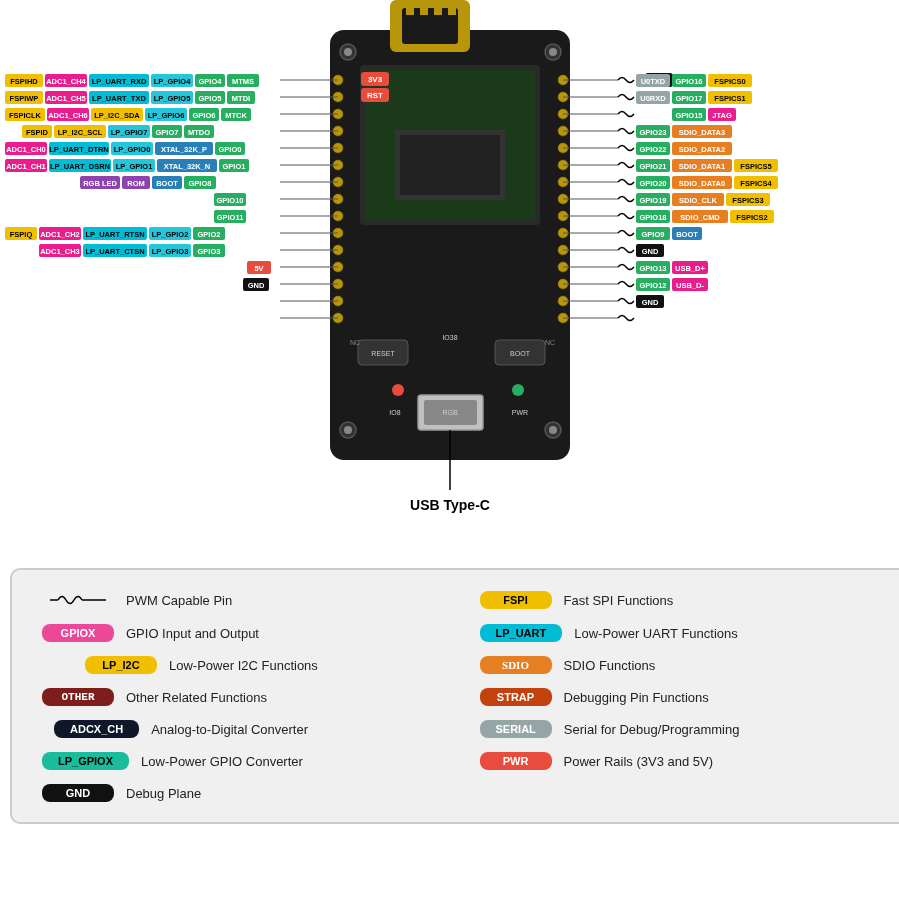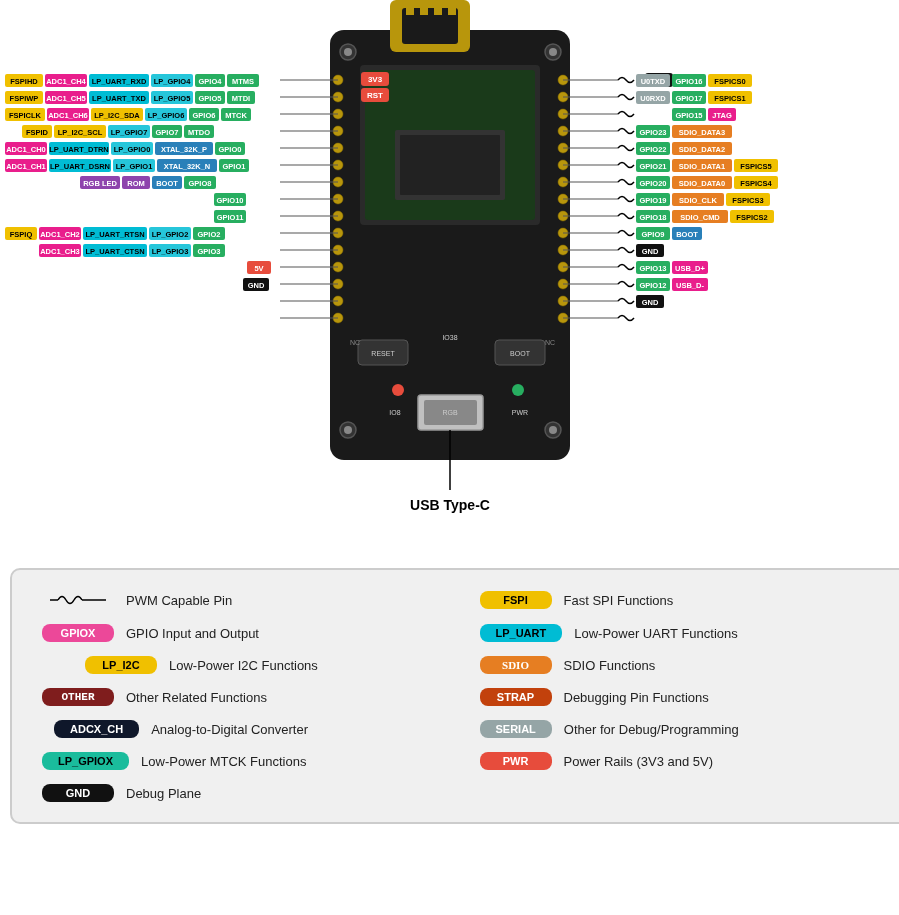--- a/index.html
+++ b/index.html
@@ -480,26 +480,26 @@
     </div>
 
 
     <div class="legend-item">
       <span class="legend-badge" style="background:#0f172a;color:#fff;margin-left:12px;">ADCX_CH</span>
       <span class="legend-text">Analog-to-Digital Converter</span>
     </div>
 
     <div class="legend-item">
       <span class="legend-badge" style="background:#95a5a6;color:#fff;">SERIAL</span>
-      <span class="legend-text">Other for Debug/Programming</span>
+      <span class="legend-text">Serial for Debug/Programming</span>
     </div>
 
     <div class="legend-item">
       <span class="legend-badge" style="background:#1abc9c;color:#000;">LP_GPIOX</span>
-      <span class="legend-text">Low-Power MTCK Functions</span>
+      <span class="legend-text">Low-Power GPIO Converter</span>
     </div>
 
     <div class="legend-item">
       <span class="legend-badge" style="background:#e74c3c;color:#fff;">PWR</span>
       <span class="legend-text">Power Rails (3V3 and 5V)</span>
     </div>
 
     <div class="legend-item">
       <span class="legend-badge" style="background:#111;color:#fff;">GND</span>
       <span class="legend-text">Debug Plane</span>

